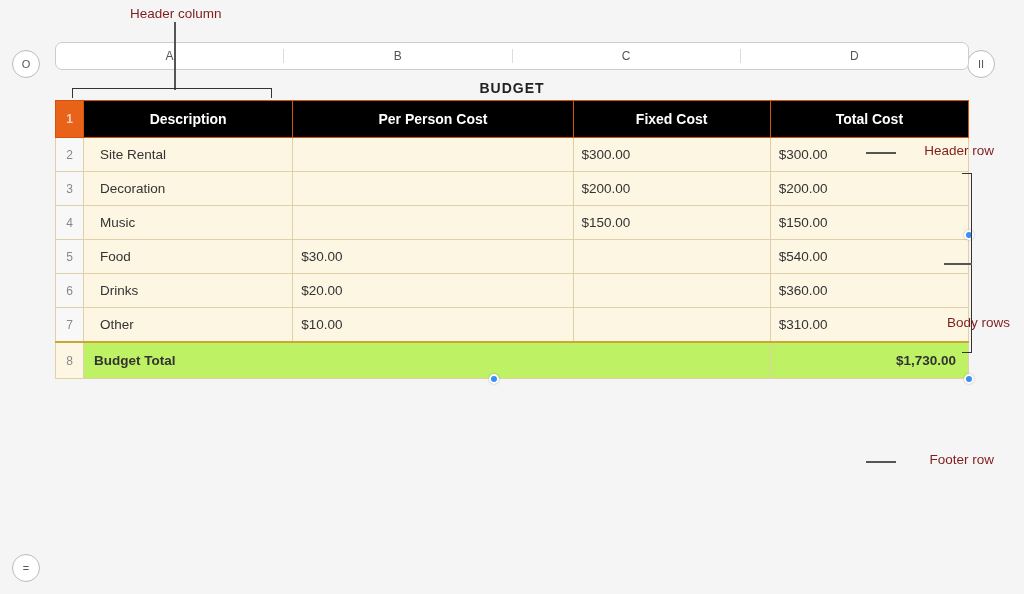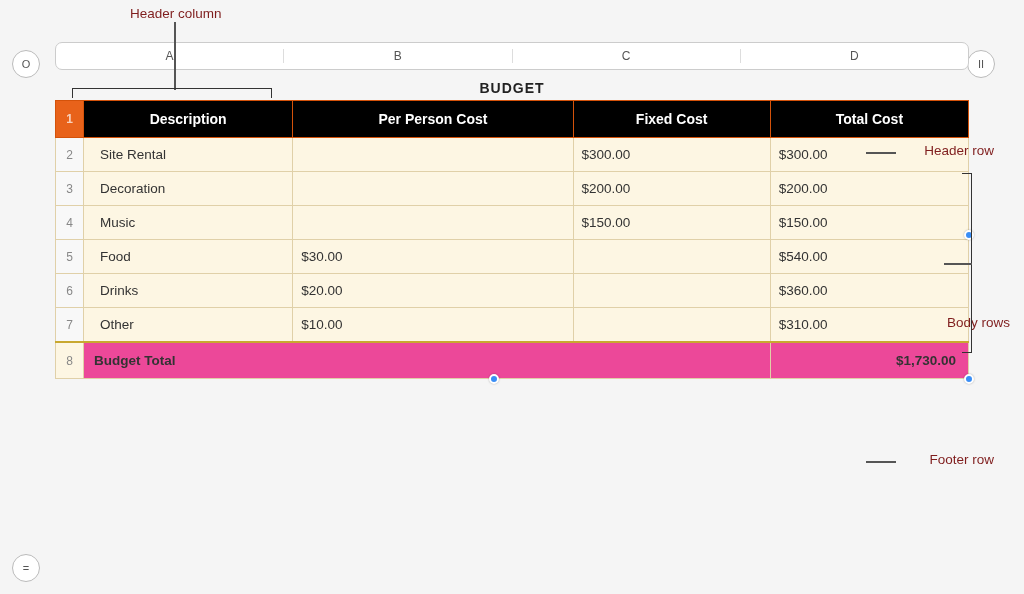--- a/index.html
+++ b/index.html
@@ -96,21 +96,21 @@
       text-align: center;
       background: #f8f8f8;
       color: #888;
       font-size: 12px;
       border: 1px solid #e0d0a8;
       width: 28px;
     }
 
     
     .footer-row td {
-      background: #ec4899;
+      background: #bef264;
       padding: 10px 8px;
       border-top: 2px solid #c8a830;
       border-bottom: 1px solid #e0d0a8;
       border-left: 1px solid #e0d0a8;
       border-right: 1px solid #e0d0a8;
       color: #333;
     }
 
     .footer-row td.footer-label {
       font-weight: 700;

